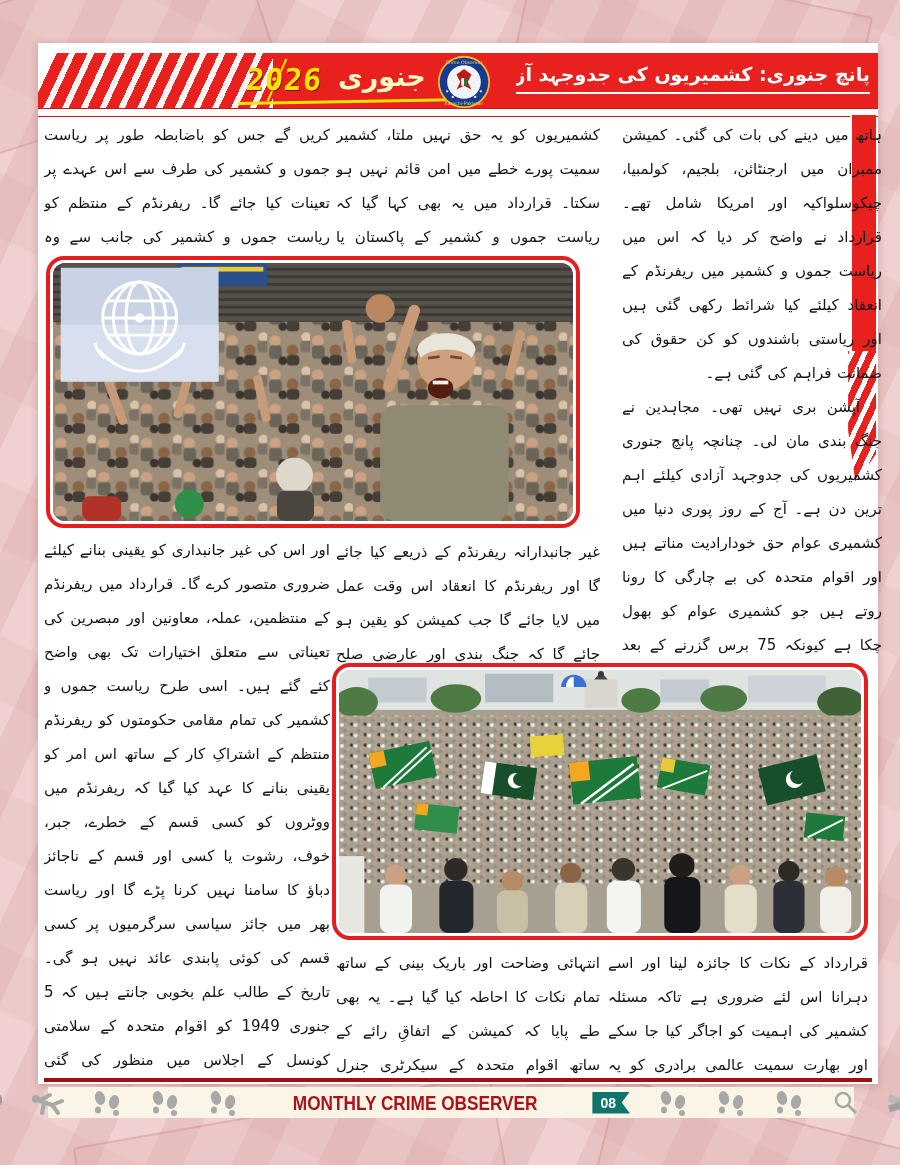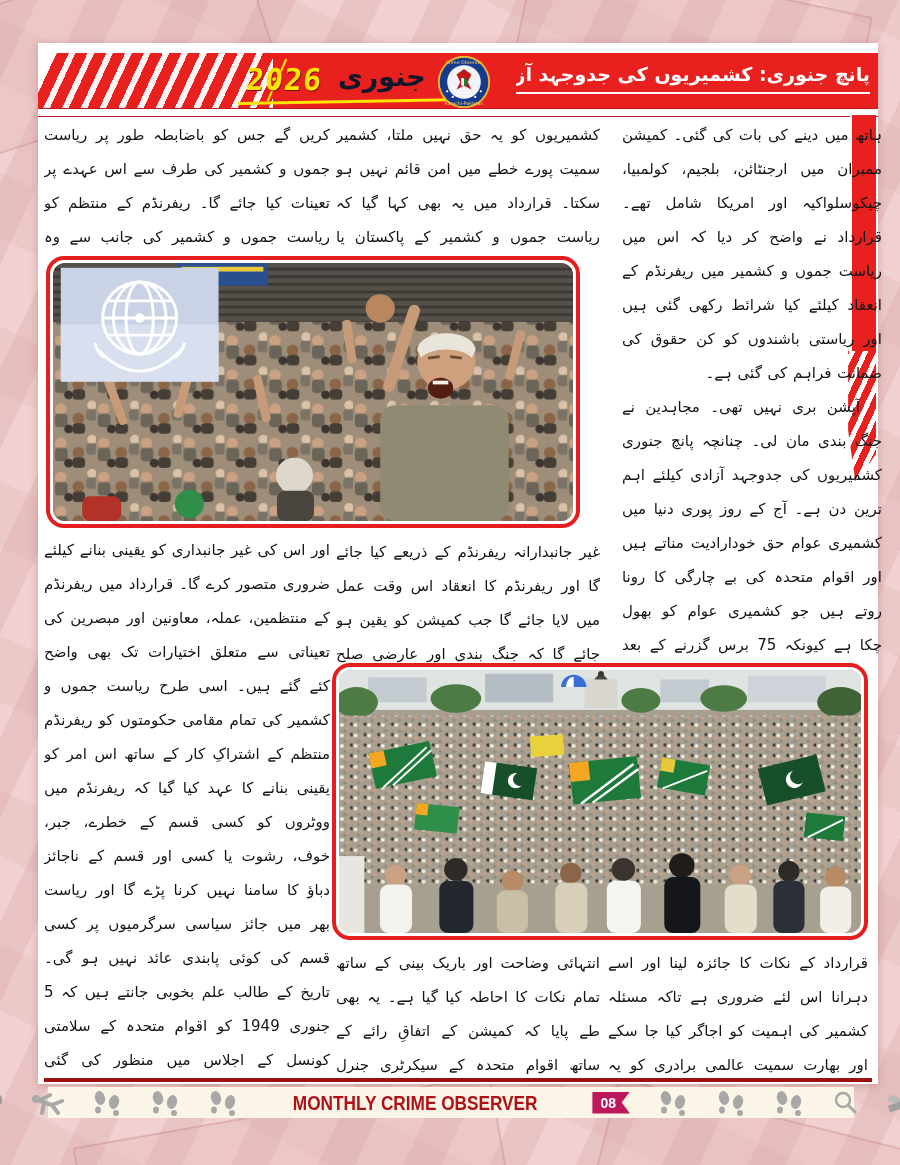--- a/index.html
+++ b/index.html
@@ -19,21 +19,21 @@
   
   .banner{position:absolute;left:0;top:10px;width:840px;height:55px;background:#e8211f;}
   .banner-stripes{position:absolute;left:0;top:0;width:235px;height:100%;
         background:repeating-linear-gradient(115deg, rgba(0,0,0,0) 0 11px, #ffffff 11px 17px);
         opacity:.95;}
   .banner-wedge{position:absolute;left:0;top:0;width:70px;height:100%;
         background:linear-gradient(115deg,#ffffff 18%, rgba(255,255,255,0) 19%);}
   .year{position:absolute;left:208px;top:9px;color:#ffe400;
         font-family:"DejaVu Sans Mono",monospace;font-weight:bold;font-size:30px;
         letter-spacing:1px;transform:skewX(-6deg);text-shadow:1px 1px 0 #7a0d0d;}
-  .month{position:absolute;left:300px;top:8px;color:#0f172a;font-size:27px;font-weight:bold;direction:rtl;}
+  .month{position:absolute;left:300px;top:8px;color:#fef9c3;font-size:27px;font-weight:bold;direction:rtl;}
   .yellow-underline{position:absolute;left:200px;top:47px;width:228px;height:3px;background:#ffe400;transform:skewY(-1deg);}
   .headline{position:absolute;left:478px;right:8px;top:10px;color:#ffffff;direction:rtl;
         font-size:19px;font-weight:bold;text-align:center;
         border-bottom:2px solid #ffffff;padding-bottom:7px;white-space:nowrap;overflow:hidden;}
   .pinline{position:absolute;left:0;top:65px;width:840px;height:7px;background:#ffffff;
         border-top:1.5px solid #c0181c;border-bottom:1.5px solid #c0181c;}
   .logo-wrap{position:absolute;left:398px;top:1px;width:56px;height:56px;}
   
   .ribbon-solid{position:absolute;left:812px;top:72px;width:24px;height:236px;background:#e8211f;border-left:2px solid #fff;}
   .ribbon-stripes{position:absolute;left:804px;top:308px;width:34px;height:132px;
@@ -60,21 +60,21 @@
   .photo-inner{width:100%;height:100%;border-radius:12px;overflow:hidden;}
   #photo1{left:8px;top:213px;width:534px;height:272px;}
   #photo2{left:294px;top:620px;width:536px;height:277px;}
   .photo-inner svg{display:block;width:100%;height:100%;}
 
   
   .footer{position:absolute;left:48px;top:1087px;width:806px;height:31px;background:#faf5e6;
           display:flex;align-items:center;justify-content:center;gap:28px;}
   .f-title{color:#ae1117;font-family:"Liberation Sans",sans-serif;font-weight:bold;font-size:21px;
            letter-spacing:0px;transform:scaleX(.82);white-space:nowrap;}
-  .badge{background:#be185d;color:#ffffff;font-weight:bold;font-size:14px;
+  .badge{background:#0f766e;color:#ffffff;font-weight:bold;font-size:14px;
          padding:3px 14px 3px 8px;clip-path:polygon(0 0,100% 0,78% 50%,100% 100%,0 100%);
          font-family:"Liberation Sans",sans-serif;}
   .ficon{flex:0 0 auto;}
 </style>
 </head>
 <body>
 
 <div id="page">
 
   <div class="wm"></div>

